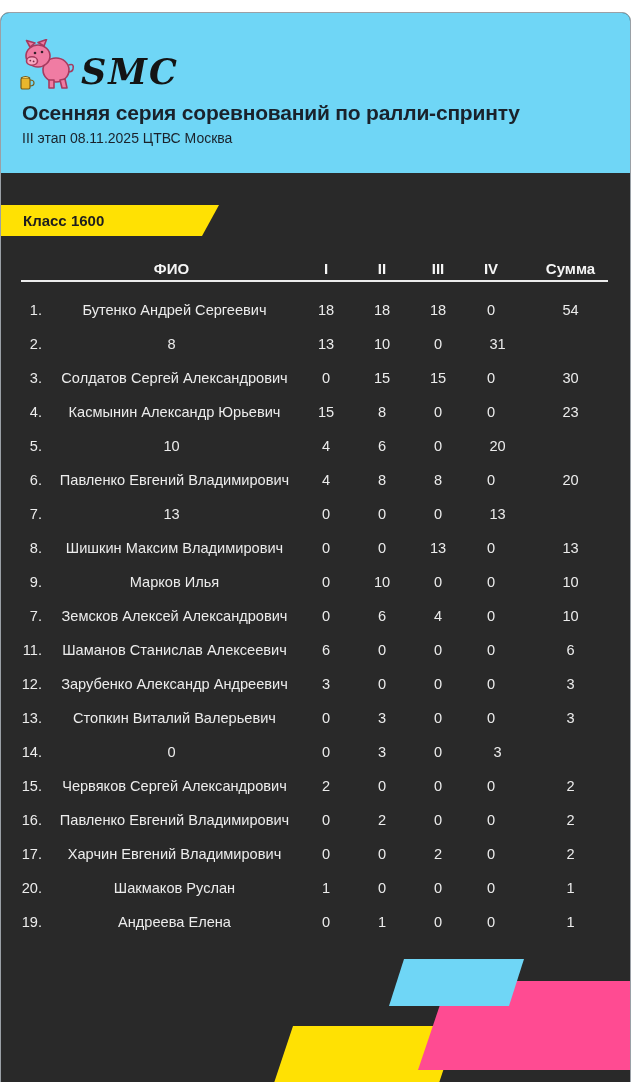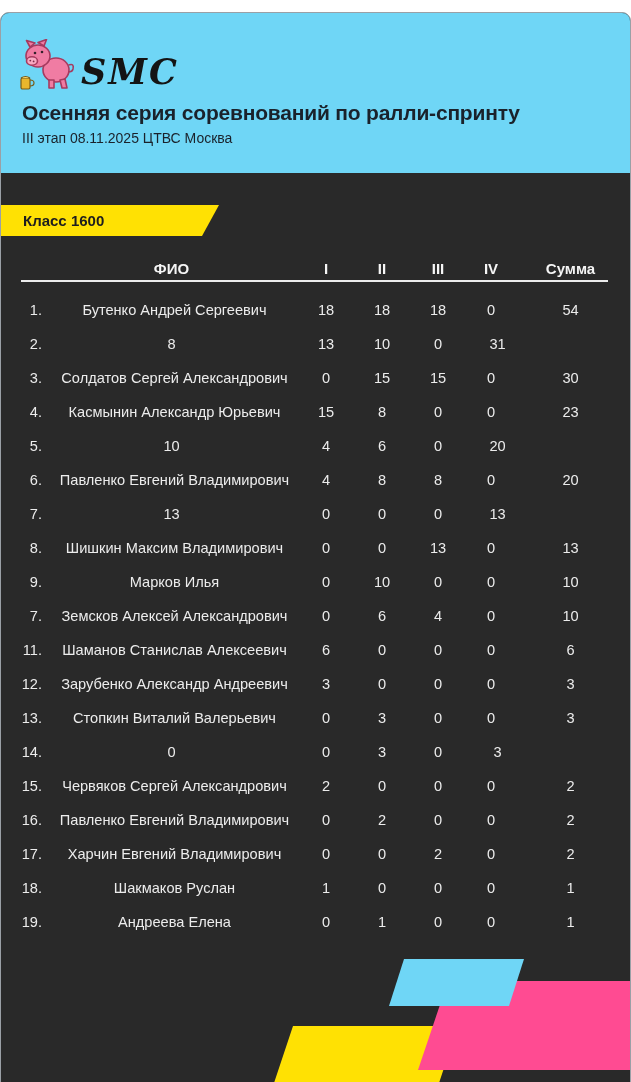--- a/index.html
+++ b/index.html
@@ -283,21 +283,21 @@
           <span class="c-rank">17.</span>
           <span class="c-name">Харчин Евгений Владимирович</span>
           <span class="c-s">0</span>
           <span class="c-s">0</span>
           <span class="c-s">2</span>
           <span class="c-s">0</span>
           <span class="c-sum">2</span>
         </div>
 
         <div class="grid row">
-          <span class="c-rank">18.</span>
+          <span class="c-rank">20.</span>
           <span class="c-name">Шакмаков Руслан</span>
           <span class="c-s">1</span>
           <span class="c-s">0</span>
           <span class="c-s">0</span>
           <span class="c-s">0</span>
           <span class="c-sum">1</span>
         </div>
 
         <div class="grid row">
           <span class="c-rank">19.</span>

